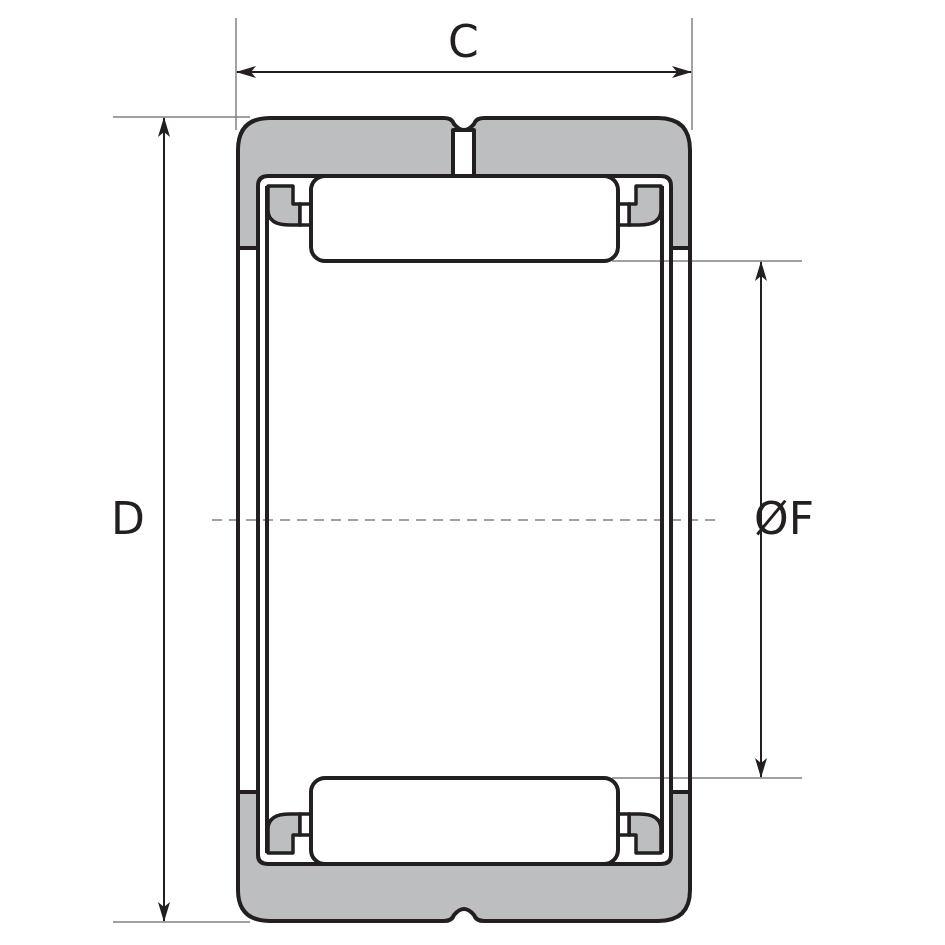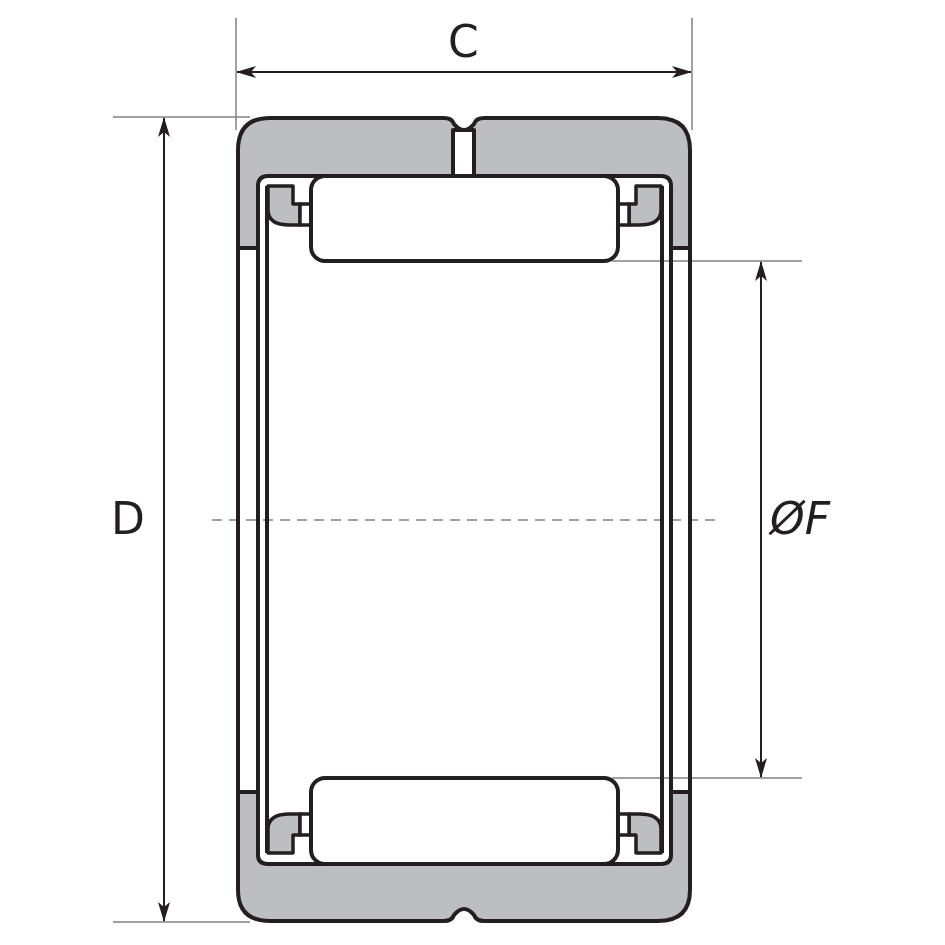--- a/index.html
+++ b/index.html
@@ -8,21 +8,21 @@
     svg { position: absolute; left: 0; top: 0; }
     .dim-label {
       position: absolute;
       font-family: "DejaVu Sans", sans-serif;
       font-size: 44px;
       color: #231f20;
       line-height: 1;
     }
     .label-c { left: 448px; top: 20px; }
     .label-d { left: 111px; top: 497px; }
-    .label-f { left: 770px; top: 497px; font-style: italic; }
+    .label-f { left: 754px; top: 497px; }
   </style>
 </head>
 <body>
 
 <div class="canvas">
   <svg width="945" height="945" viewBox="0 0 945 945">
     <defs>
       <marker id="arrow" viewBox="0 0 20 12" refX="19" refY="6" markerWidth="20" markerHeight="12" orient="auto-start-reverse" markerUnits="userSpaceOnUse">
         <path d="M0,0 L20,6 L0,12 L5,6 Z" fill="#231f20"></path>
       </marker>

